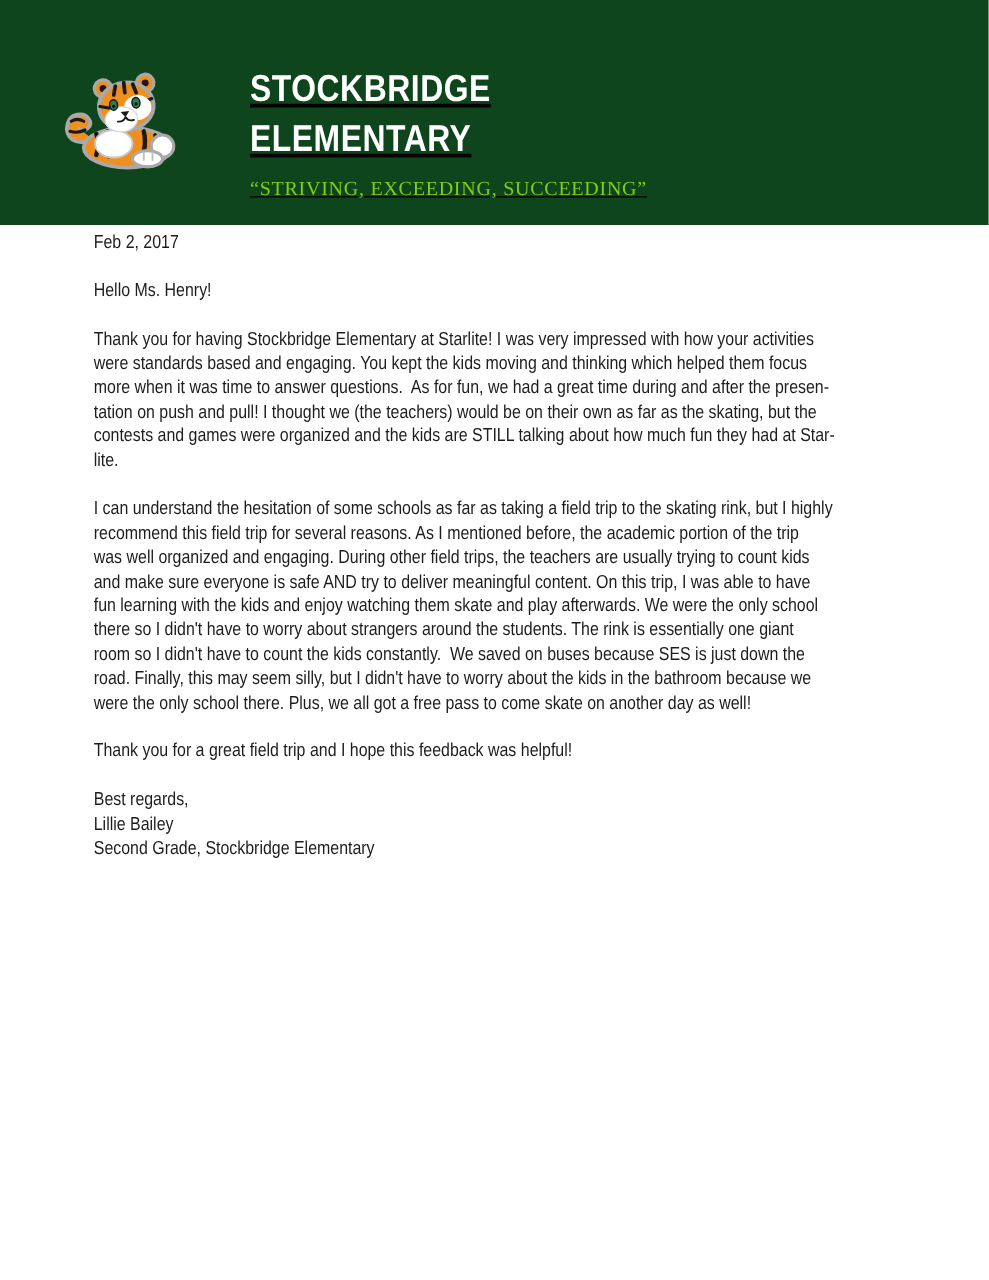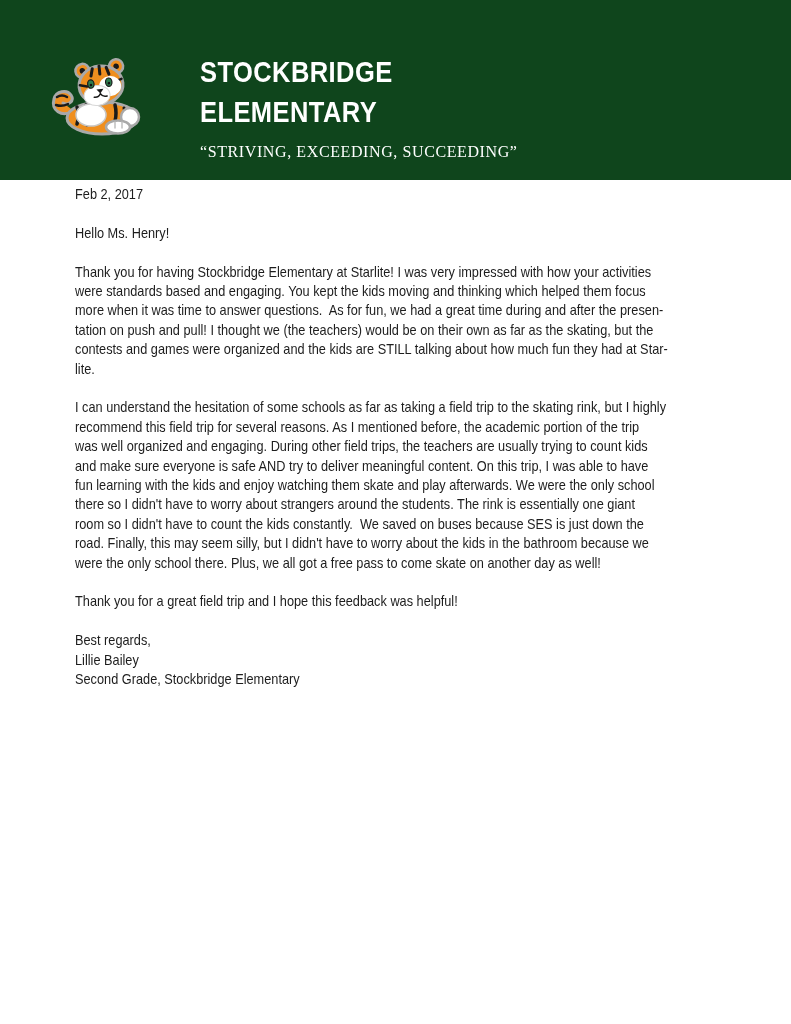--- a/index.html
+++ b/index.html
@@ -27,34 +27,35 @@
     top: 56px;
     width: 94px;
     height: 85px;
   }
   .logo svg { width: 100%; height: 100%; display: block; }
 
   .title-block {
     position: absolute;
     left: 200px;
     top: 52px;
+    text-decoration: underline;
   }
   .school-name {
     color: #ffffff;
     font-weight: 700;
     font-size: 30px;
     line-height: 40px;
     letter-spacing: 0.5px;
     transform: scaleX(0.85);
     transform-origin: left top;
     white-space: nowrap;
   }
   .tagline {
     margin-top: 11px;
-    color: #ffffff;
+    color: #84cc16;
     font-family: "Liberation Serif", serif;
     font-size: 16px;
     letter-spacing: 0.6px;
     white-space: nowrap;
   }
 
   
   .letter {
     position: absolute;
     left: 75px;

